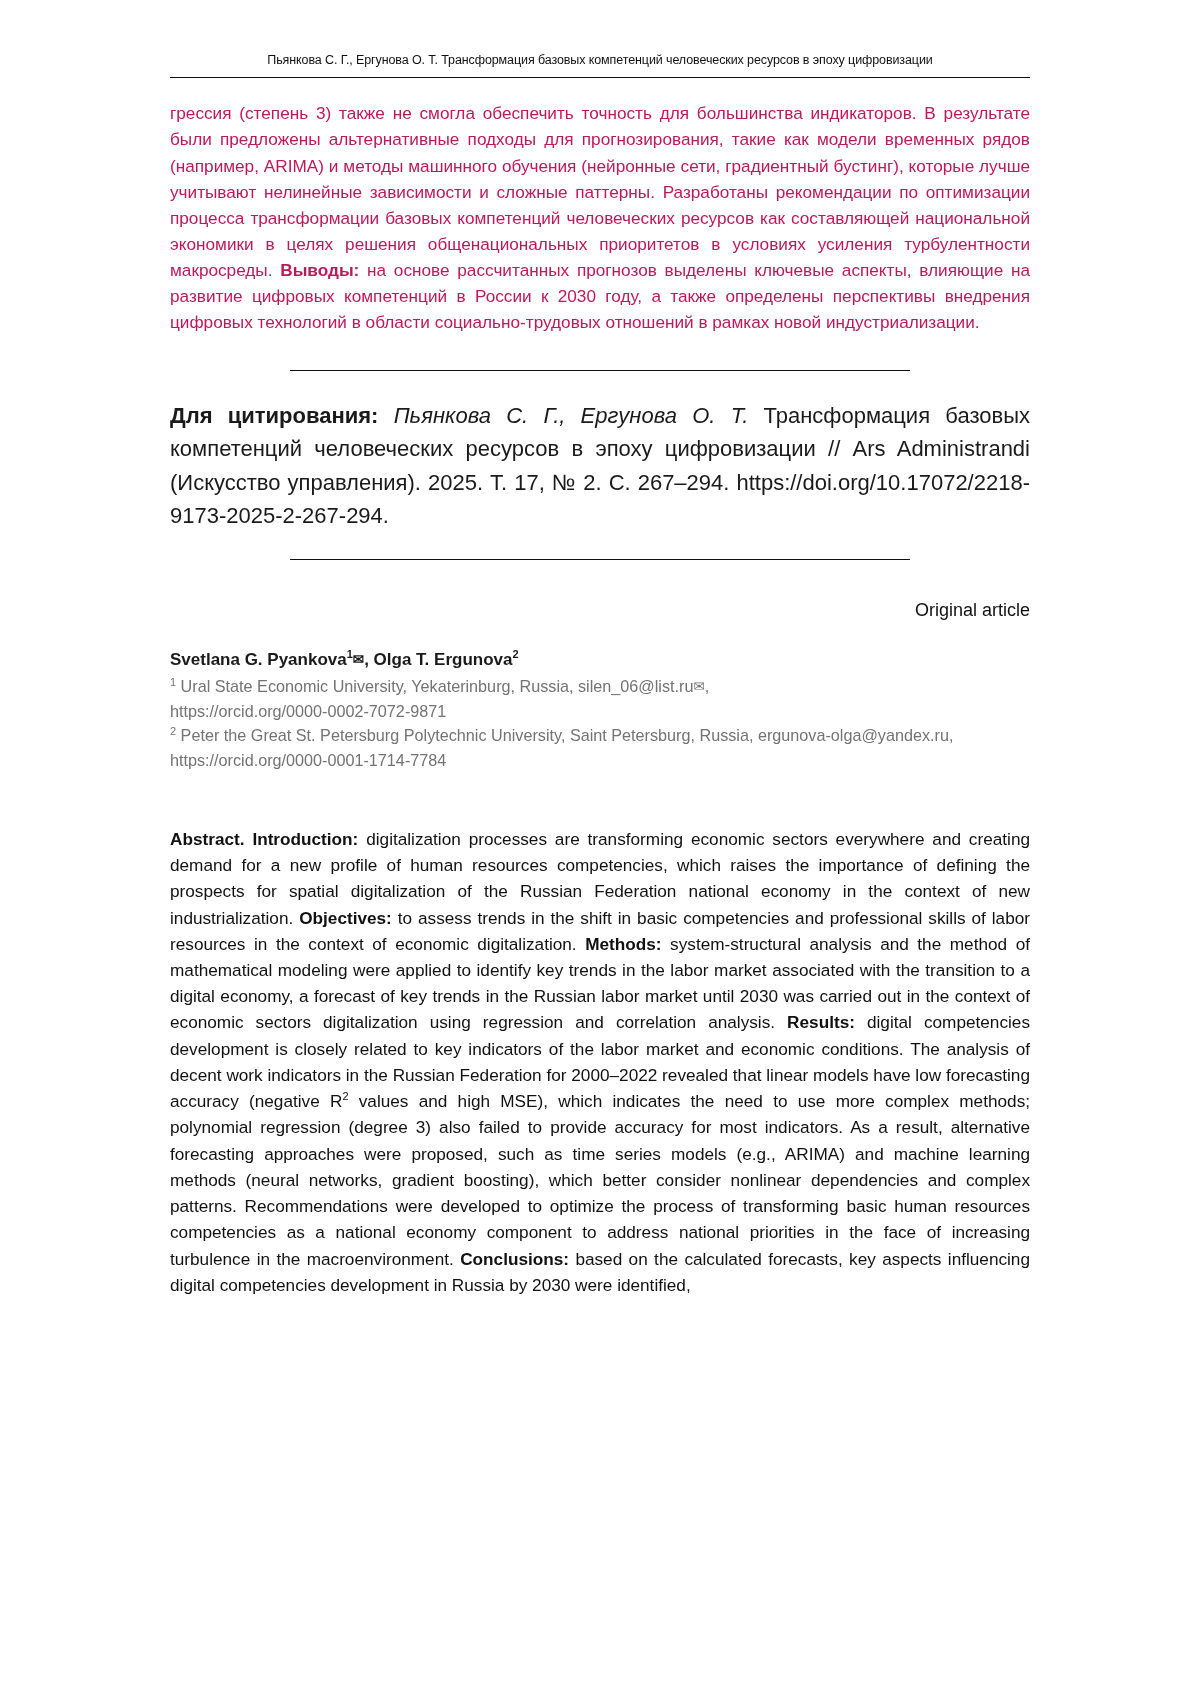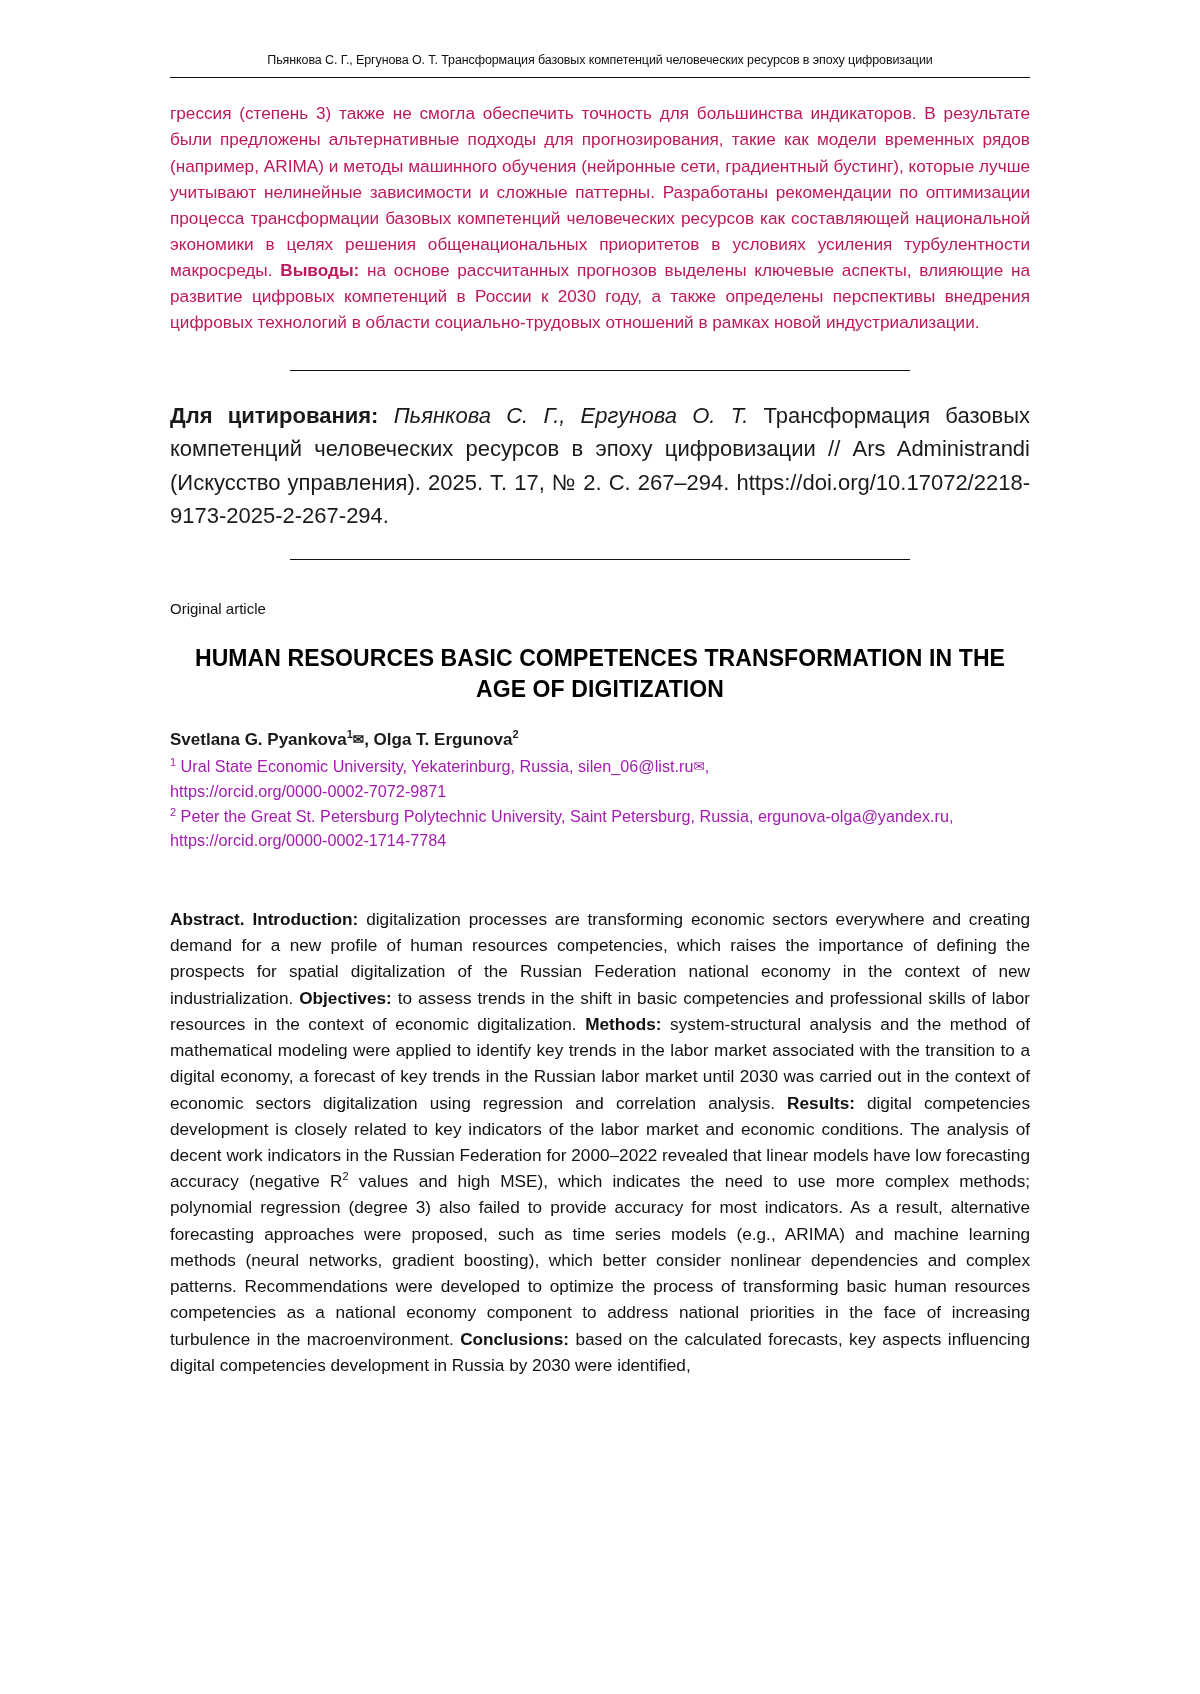--- a/index.html
+++ b/index.html
@@ -63,43 +63,44 @@
   }
   .citation .lbl { font-weight: bold; }
   .citation .it { font-style: italic; }
   .rule2 {
     width: 620px;
     height: 1.3px;
     background: #111;
     margin: 26px auto 40px auto;
   }
   .orig-article {
-    font-size: 15px;
+    font-size: 18px;
     color: #111;
     margin-bottom: 26px;
+    text-align: right;
   }
   .title {
     font-size: 23px;
     font-weight: bold;
     text-align: center;
     line-height: 1.35;
     letter-spacing: 0.1px;
     margin: 0 0 22px 0;
     color: #000;
   }
   .authors {
     font-size: 17px;
     font-weight: bold;
     line-height: 1.45;
     margin-bottom: 2px;
   }
   .affil {
     font-size: 16.2px;
     line-height: 1.48;
-    color: #a21caf;
+    color: #737373;
   }
   .sup {
     font-size: 11px;
     vertical-align: super;
     font-weight: bold;
   }
   .sup-n {
     font-size: 11px;
     vertical-align: super;
     font-weight: normal;
@@ -150,34 +151,33 @@
   <div class="rule"></div>
 
   <div class="citation">
     <span class="lbl">Для цитирования:</span><span class="it"> Пьянкова С. Г., Ергунова О. Т.</span><span> Трансформация базовых компетенций человеческих ресурсов в эпоху цифровизации // Ars Administrandi (Искусство управления). 2025. Т. 17, № 2. С. 267–294. https://doi.org/10.17072/2218-9173-2025-2-267-294.</span>
   </div>
 
   <div class="rule2"></div>
 
   <div class="orig-article">Original article</div>
 
-  <div class="title">HUMAN RESOURCES BASIC COMPETENCES TRANSFORMATION IN THE AGE OF DIGITIZATION</div>
 
   <div class="authors">
     <span>Svetlana G. Pyankova</span><span class="sup">1</span><span class="env">✉</span>, <span>Olga T. Ergunova</span><span class="sup">2</span>
   </div>
 
   <div class="affil">
     <span class="sup-n">1</span><span> Ural State Economic University, Yekaterinburg, Russia, silen_06@list.ru</span><span class="env">✉</span>,<br>
     <span>https://orcid.org/0000-0002-7072-9871</span>
   </div>
 
   <div class="affil">
     <span class="sup-n">2</span><span> Peter the Great St. Petersburg Polytechnic University, Saint Petersburg, Russia, ergunova-olga@yandex.ru,</span><br>
-    <span>https://orcid.org/0000-0002-1714-7784</span>
+    <span>https://orcid.org/0000-0001-1714-7784</span>
   </div>
 
   <div class="en-abstract">
     <b>Abstract.</b>
     <b>Introduction:</b><span> digitalization processes are transforming economic sectors everywhere and creating demand for a new profile of human resources competencies, which raises the importance of defining the prospects for spatial digitalization of the Russian Federation national economy in the context of new industrialization. </span><b>Objectives:</b><span> to assess trends in the shift in basic competencies and professional skills of labor resources in the context of economic digitalization. </span><b>Methods:</b><span> system-structural analysis and the method of mathematical modeling were applied to identify key trends in the labor market associated with the transition to a digital economy, a forecast of key trends in the Russian labor market until 2030 was carried out in the context of economic sectors digitalization using regression and correlation analysis. </span><b>Results:</b><span> digital competencies development is closely related to key indicators of the labor market and economic conditions. The analysis of decent work indicators in the Russian Federation for 2000–2022 revealed that linear models have low forecasting accuracy (negative R</span><sup class="r2">2</sup><span> values and high MSE), which indicates the need to use more complex methods; polynomial regression (degree 3) also failed to provide accuracy for most indicators. As a result, alternative forecasting approaches were proposed, such as time series models (e.g., ARIMA) and machine learning methods (neural networks, gradient boosting), which better consider nonlinear dependencies and complex patterns. Recommendations were developed to optimize the process of transforming basic human resources competencies as a national economy component to address national priorities in the face of increasing turbulence in the macroenvironment. </span><b>Conclusions:</b><span> based on the calculated forecasts, key aspects influencing digital competencies development in Russia by 2030 were identified,</span>
   </div>
 
 
 </div>
 

